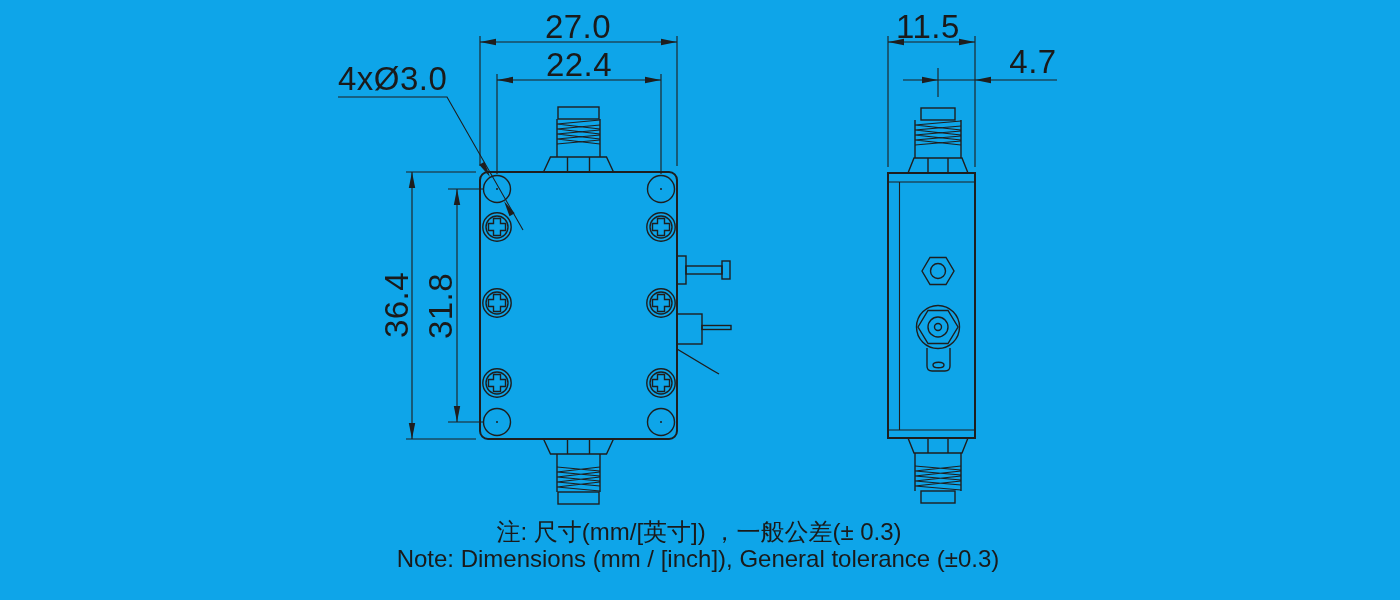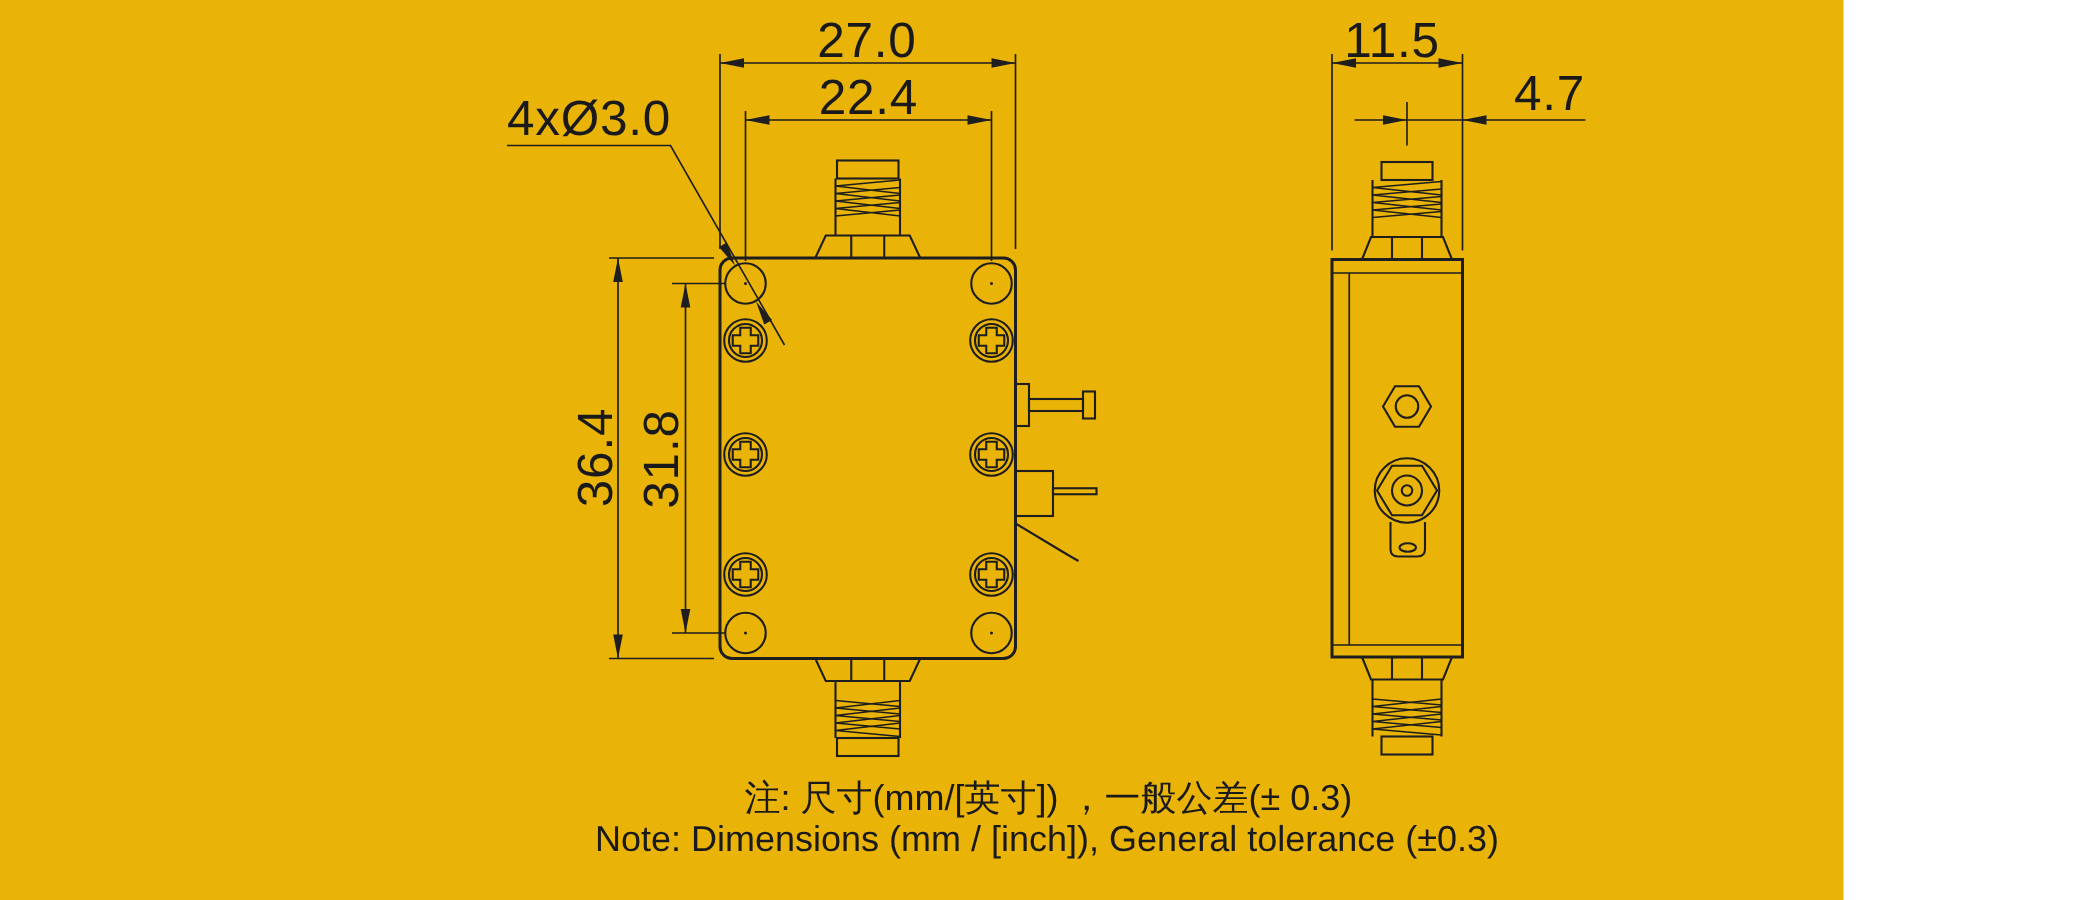--- a/index.html
+++ b/index.html
@@ -1,16 +1,16 @@
 <!DOCTYPE html>
 <html><head>
 <meta charset="utf-8">
 <style>
   html,body{margin:0;padding:0;background:#ffffff;}
-  .stage{position:relative;width:1229px;height:600px;background:#eab308;overflow:hidden;text-align:right;}
+  .stage{position:relative;width:1400px;height:600px;background:#0ea5e9;overflow:hidden;text-align:right;}
   .ln{stroke:#1e1e1e;stroke-width:1.1;fill:none;}
   .body-ln{stroke:#1e1e1e;stroke-width:2;fill:none;}
   .det{stroke:#1e1e1e;stroke-width:1.4;fill:none;}
   .thr{stroke:#1e1e1e;stroke-width:1.1;fill:none;}
   .arr{fill:#1e1e1e;stroke:none;}
   .dot{fill:#1e1e1e;stroke:none;}
   .dim{font-family:"Liberation Sans","DejaVu Sans",sans-serif;font-size:33px;fill:#1a1a1a;letter-spacing:0.5px;}
   .note{font-family:"Liberation Sans","DejaVu Sans",sans-serif;font-size:24px;fill:#1a1a1a;}
 </style>
 </head>

